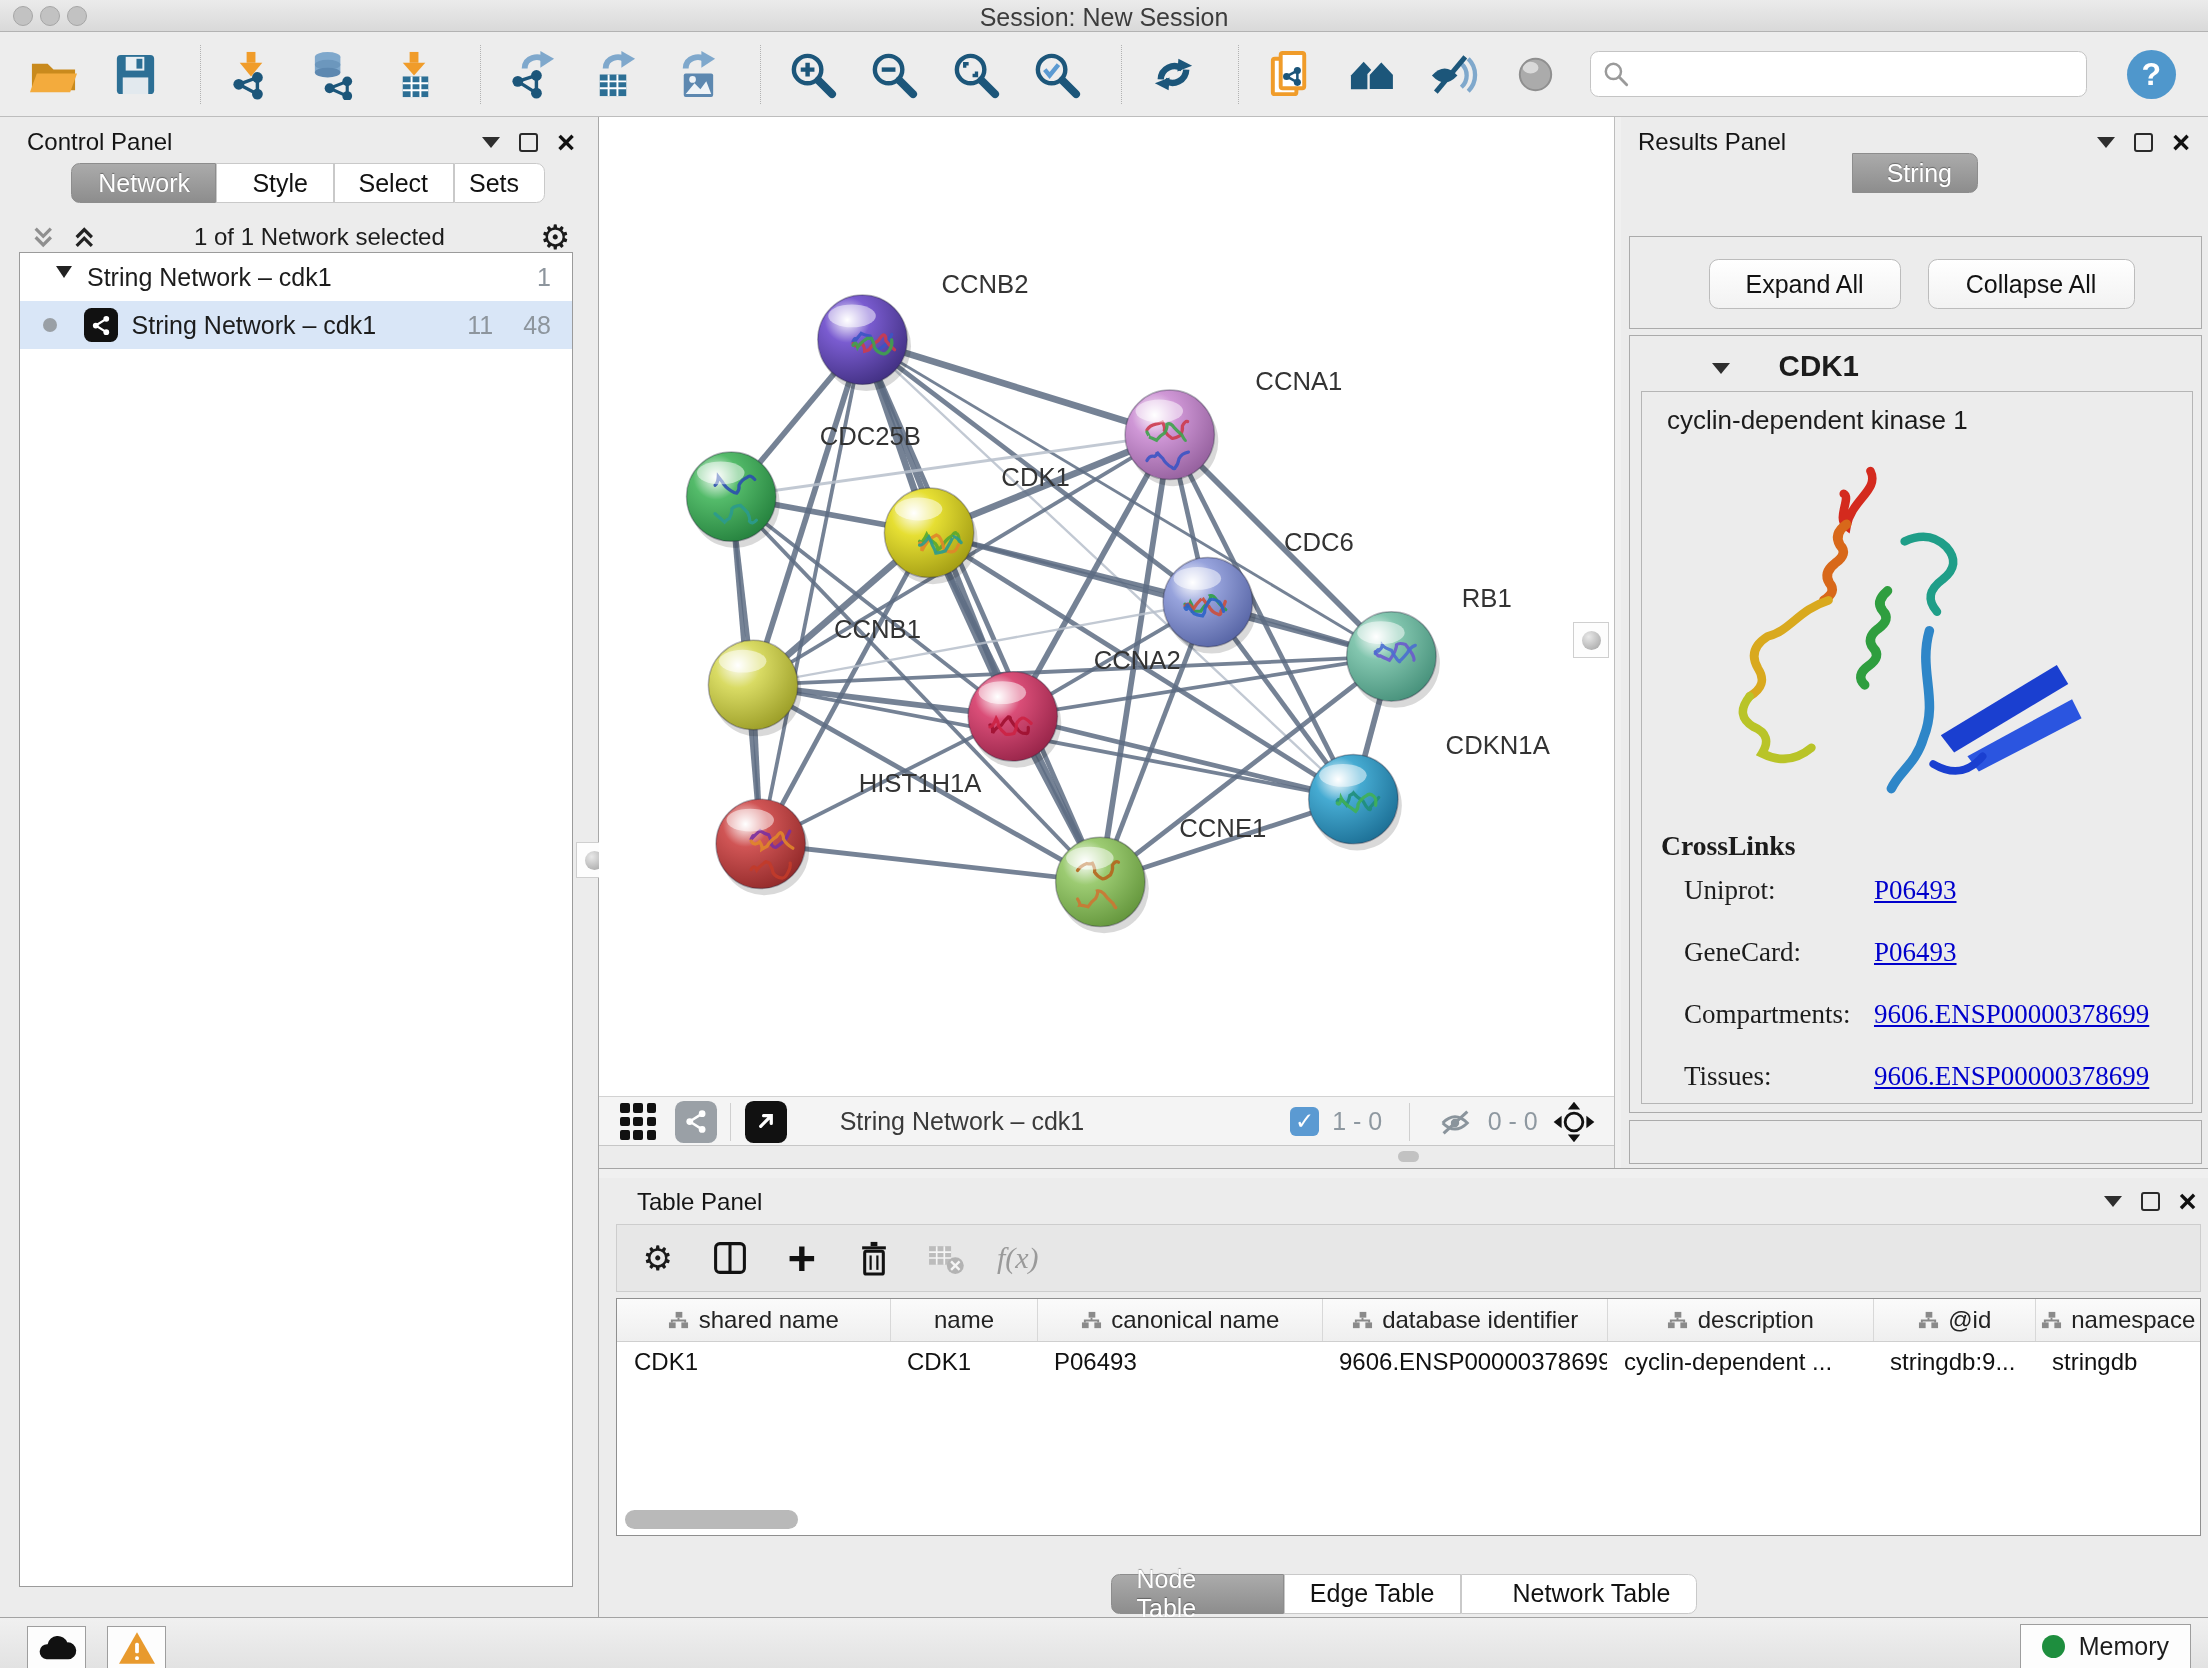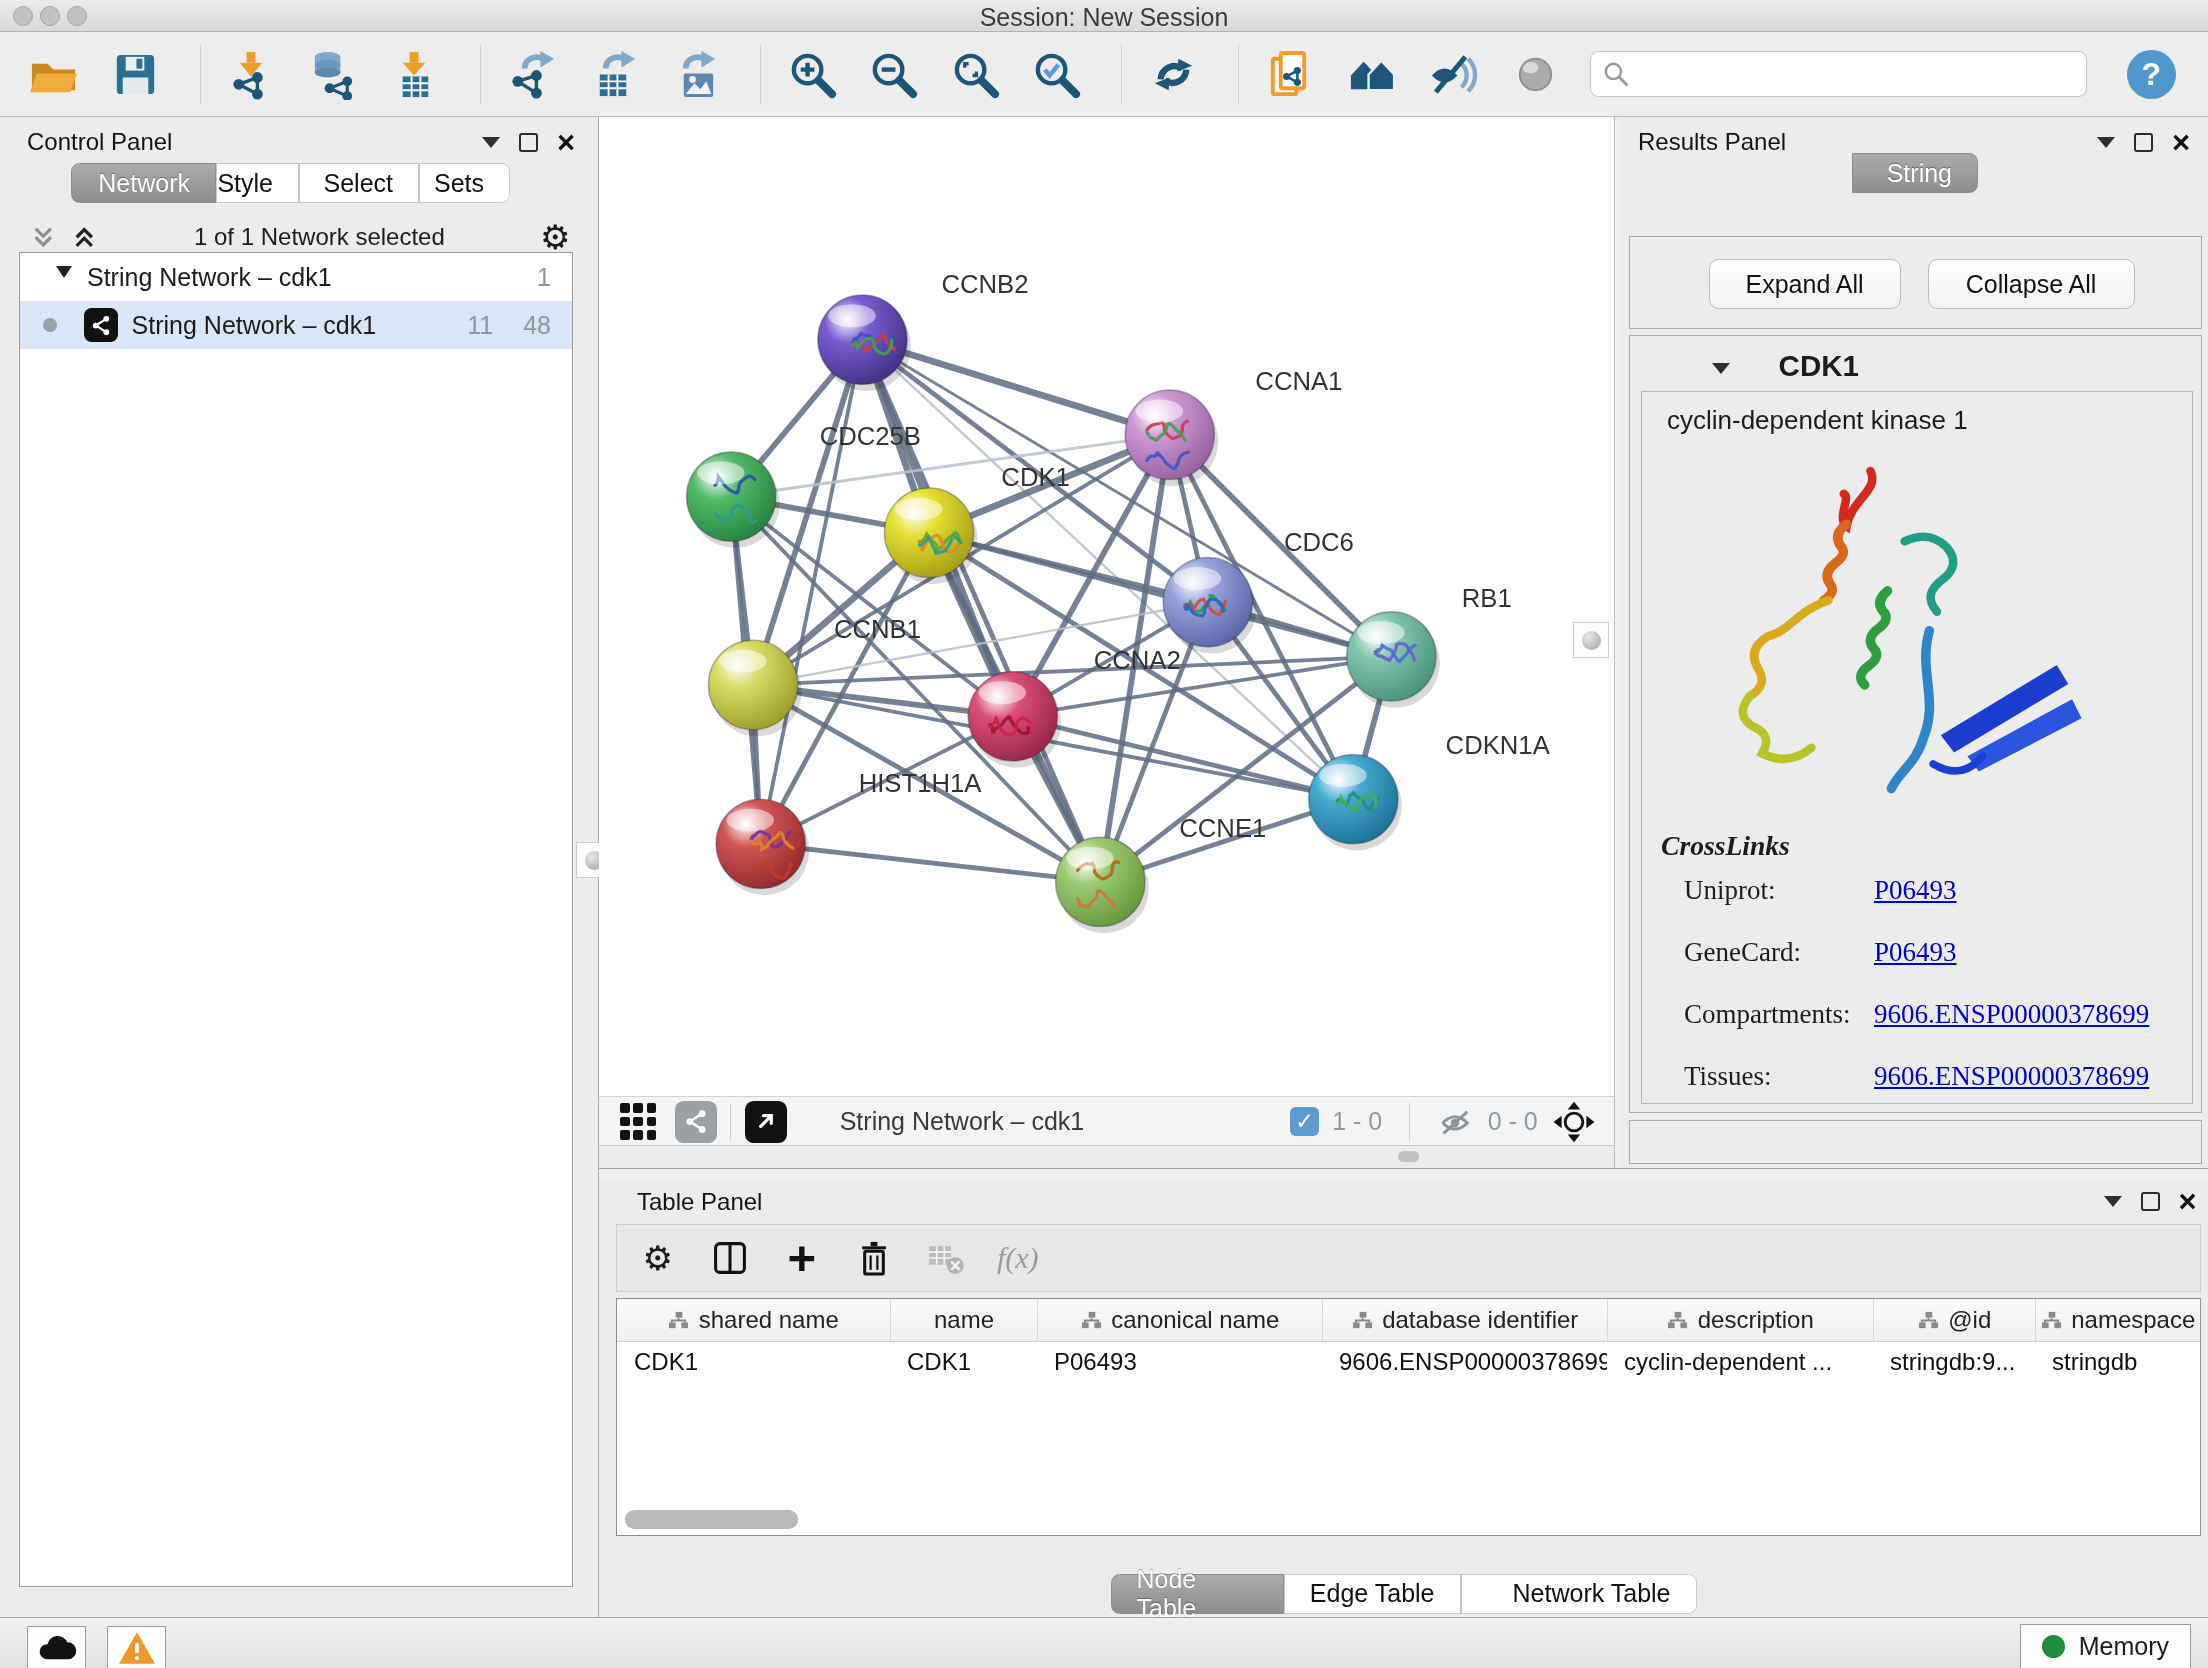--- a/index.html
+++ b/index.html
@@ -306,21 +306,21 @@
     <span class="ph-icons">
       <span class="tri"></span>
       <span class="floatbox"></span>
       <span class="xclose">×</span>
     </span>
   </div>
   <div style="position:absolute;left:71px;top:46px;display:flex;">
     <span class="segtab segfirst segsel" style="width:145px;">
         <span>Network</span>
       </span>
-    <span class="segtab" style="width:83px;">
+    <span class="segtab" style="width:118px;">
         <span>Style</span>
       </span>
     <span class="segtab" style="width:120px;">
         <span>Select</span>
       </span>
     <span class="segtab seglast" style="width:91px;">
         <span>Sets</span>
       </span>
   </div>
   <div style="position:absolute;left:0;top:103px;width:599px;display:flex;align-items:center;padding:0 28.5px;box-sizing:border-box;">
@@ -659,21 +659,21 @@
         <path d="M171 78 q-14 10 -7 22 q9 9 -5 19 q-13 10 -6 21 q8 9 -6 18" stroke="#d8681a" stroke-width="10" fill="none" stroke-linecap="round"></path>
         <path d="M152 158 C120 168 112 190 88 196 q-22 14 -10 34 q11 17 -9 29" stroke="#d9a91e" stroke-width="9" fill="none" stroke-linecap="round"></path>
         <path d="M69 259 q-16 20 4 32 q21 9 9 28 q28 14 52 -6" stroke="#b9c428" stroke-width="9" fill="none" stroke-linecap="round"></path>
         <path d="M214 148 q-13 11 -5 21 q9 9 -5 19 q-13 10 -5 20 q9 9 -5 19 q-14 10 -4 20" stroke="#2f9e3f" stroke-width="10" fill="none" stroke-linecap="round"></path>
         <path d="M232 96 q26 -12 44 6 q16 18 -4 34 q-22 16 -6 34" stroke="#1f9e88" stroke-width="9" fill="none" stroke-linecap="round"></path>
         <path d="M258 190 C246 232 268 262 252 302 C244 330 226 338 218 356" stroke="#2e86c8" stroke-width="10" fill="none" stroke-linecap="round"></path>
         <path d="M270 300 L392 226 L404 246 L284 318 Z" fill="#1a3fd0"></path>
         <path d="M298 322 L408 262 L418 282 L310 338 Z" fill="#2b55e0"></path>
         <path d="M262 330 q30 18 52 -8" stroke="#1a3fd0" stroke-width="8" fill="none" stroke-linecap="round"></path>
       </svg>
-      <div class="serif" style="padding:9.5px 0 0 19px;font-size:27.6px;font-weight:bold;font-style:italic;">CrossLinks</div>
+      <div class="serif" style="padding:9.5px 0 0 19px;font-size:27.6px;font-weight:bold;">CrossLinks</div>
       <div style="padding:5.7px 0 0 42px;display:grid;grid-template-columns:190px auto;row-gap:31px;margin-top:7.6px;">
         <span class="serif" style="font-size:27px;">Uniprot:</span>
         <span class="link">P06493</span>
         <span class="serif" style="font-size:27px;">GeneCard:</span>
         <span class="link">P06493</span>
         <span class="serif" style="font-size:27px;">Compartments:</span>
         <span class="link">9606.ENSP00000378699</span>
         <span class="serif" style="font-size:27px;">Tissues:</span>
         <span class="link">9606.ENSP00000378699</span>
         <span class="serif" style="font-size:27px;">Pharos:</span>

